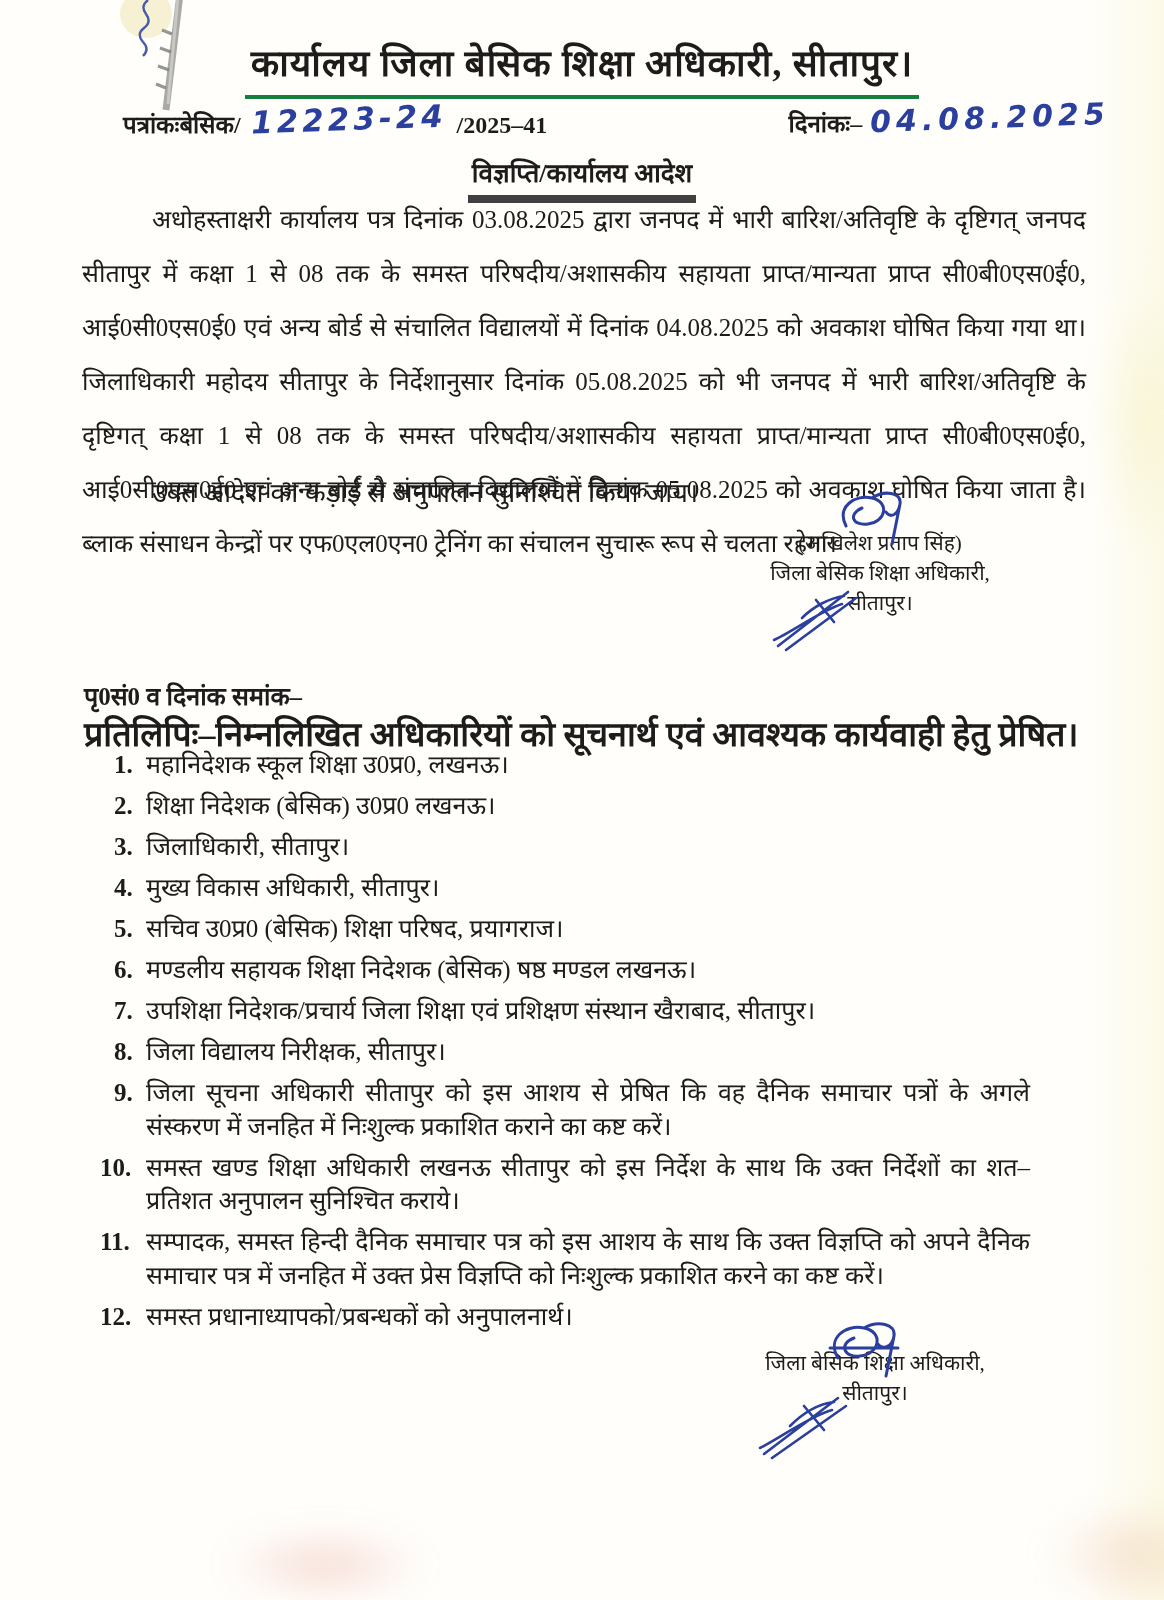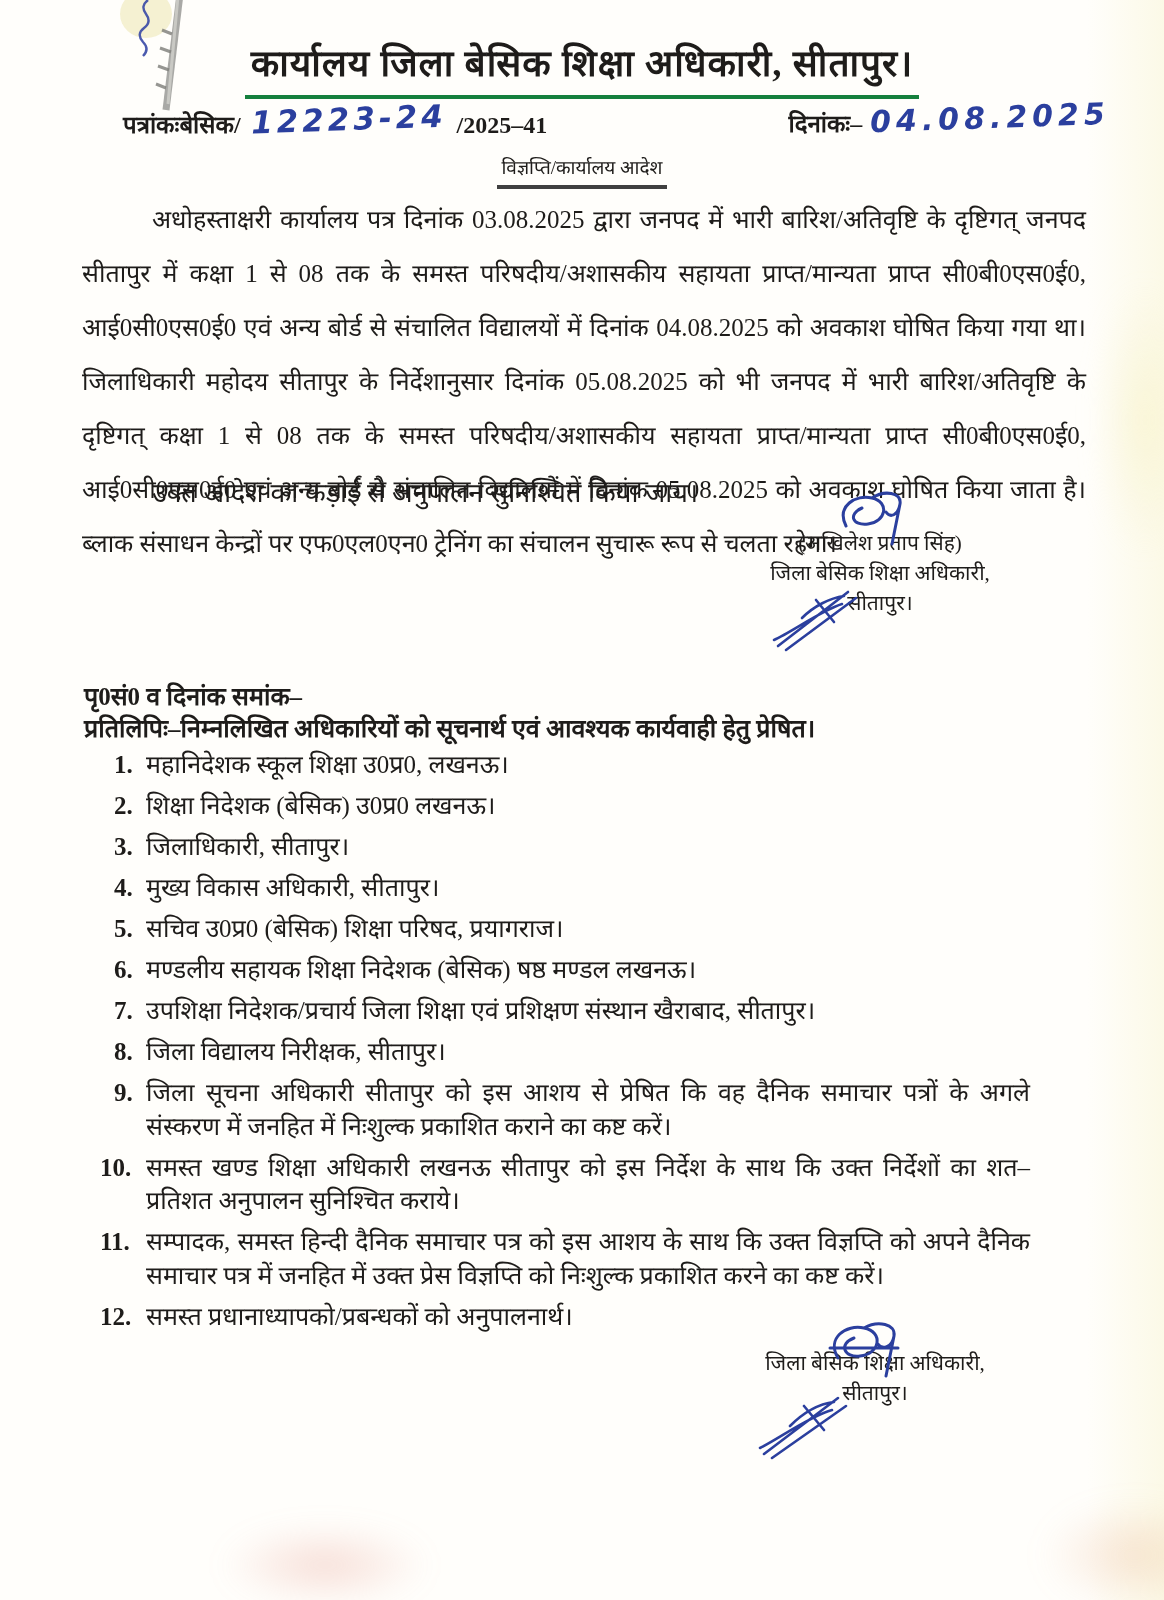--- a/index.html
+++ b/index.html
@@ -44,43 +44,43 @@
   .hand{
     font-family:"DejaVu Sans","Liberation Sans",sans-serif;
     color:#2b3f9e;font-style:italic;font-weight:bold;
   }
   .hand-number{font-size:31px;letter-spacing:4px;transform:rotate(-2deg);margin:0 10px;position:relative;top:-3px;}
   .hand-date{font-size:30px;letter-spacing:5px;transform:rotate(-2deg);margin-left:8px;position:relative;top:-4px;}
   .subject{
     position:absolute;left:0;right:0;top:154px;text-align:center;
   }
   .subject span{
-    display:inline-block;font-size:19px;font-weight:normal;
-    border-bottom:4px solid #404040;padding:0 4px 5px 4px;
+    display:inline-block;font-size:26px;font-weight:bold;
+    border-bottom:8px solid #404040;padding:0 4px 5px 4px;
   }
   
   .body-para{
     position:absolute;left:82px;top:193px;width:1004px;
     font-size:25px;line-height:54px;text-align:justify;
     text-indent:70px;font-weight:500;
   }
   .body-para2{
     position:absolute;left:82px;top:474px;width:1004px;
     font-size:27px;line-height:38px;text-indent:70px;font-weight:500;
   }
   
   .sig{position:absolute;text-align:center;font-size:21px;font-weight:500;}
   .sig-top{left:730px;top:526px;width:300px;}
   .sig-bottom{left:720px;top:1346px;width:310px;}
   .sig .line{margin:2px 0;position:relative;z-index:2;}
   .sig .place{position:relative;}
   .sig-svg{position:absolute;pointer-events:none;z-index:3;}
   
   .endorse-head1{position:absolute;left:84px;top:678px;font-size:25px;font-weight:bold;}
-  .endorse-head2{position:absolute;left:84px;top:710px;font-size:25px;font-weight:bold;width:1000px;}
+  .endorse-head2{position:absolute;left:84px;top:710px;font-size:34px;font-weight:bold;width:1000px;}
   .copy-list{position:absolute;left:100px;top:748px;width:990px;font-size:25px;font-weight:500;}
   .copy-item{display:flex;margin-bottom:7.5px;line-height:33.5px;}
   .copy-item .num{flex:0 0 46px;text-align:left;font-weight:bold;padding-left:14px;box-sizing:border-box;}
   .copy-item.wide .num{padding-left:0;}
   .copy-item .txt{flex:1;text-align:justify;padding-right:60px;}
 </style>
 </head>
 <body>
 
 <div class="page">

